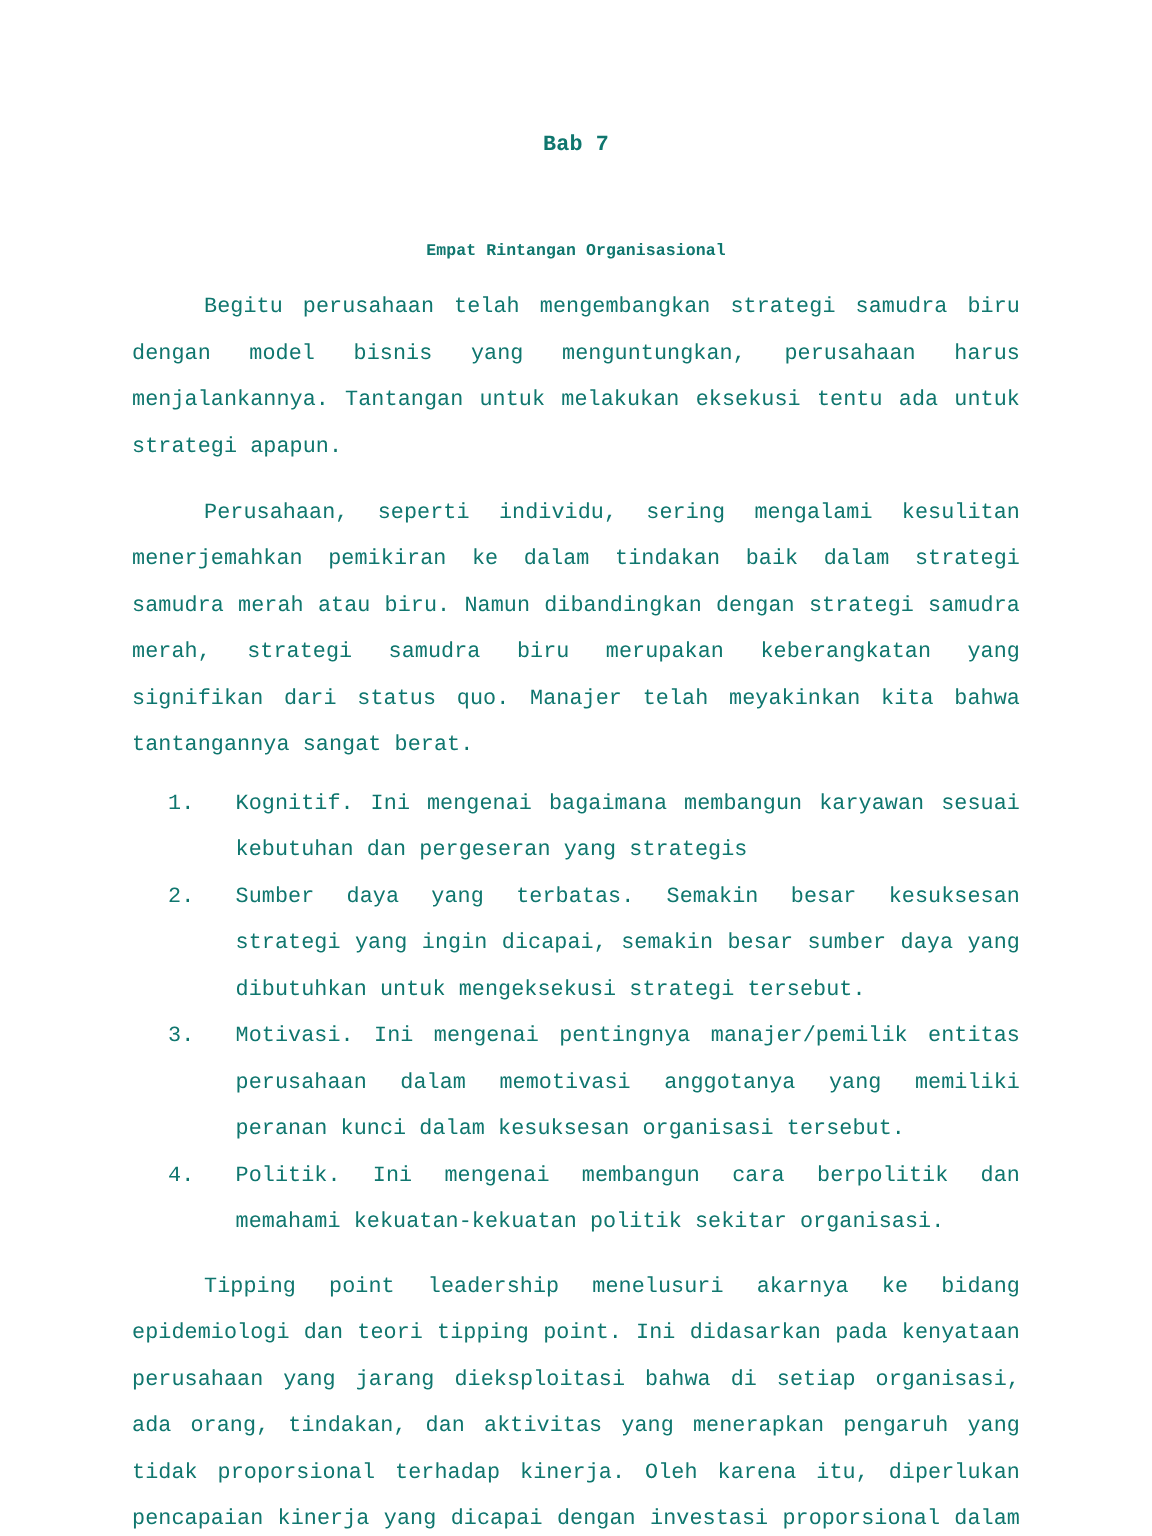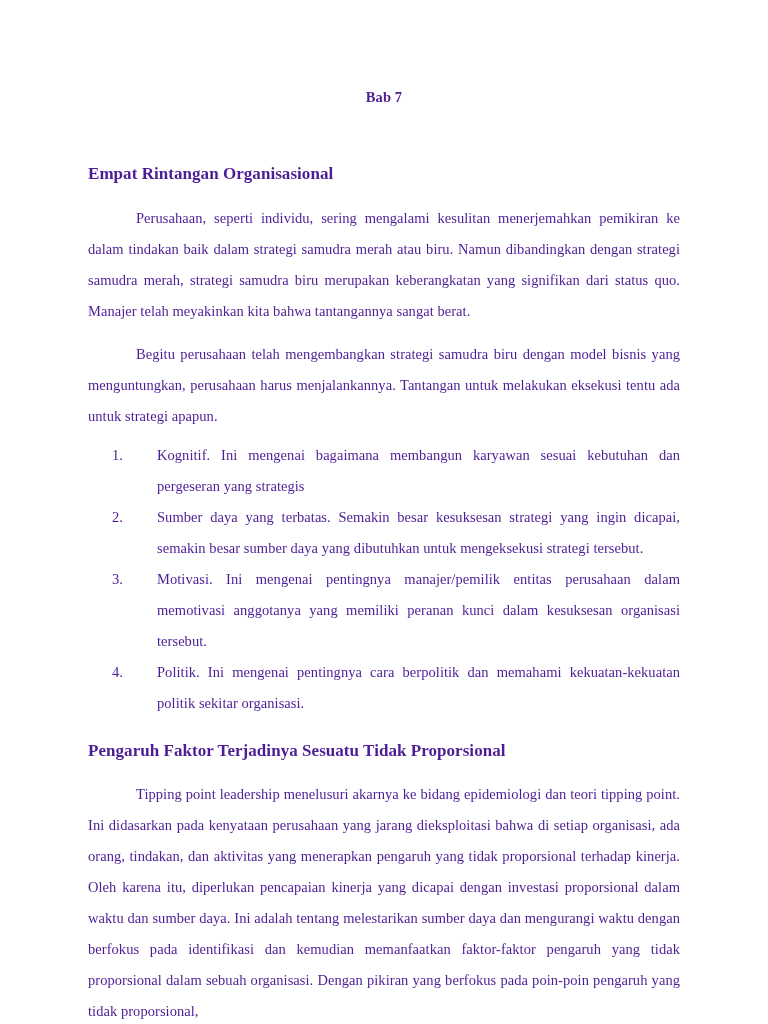--- a/index.html
+++ b/index.html
@@ -6,22 +6,22 @@
     margin: 0;
     padding: 0;
     background: #ffffff;
   }
   .page {
     position: relative;
     width: 768px;
     height: 1024px;
     background: #ffffff;
     overflow: hidden;
-    font-family: Liberation Serif, serif;
-    color: #4c1d95;
+    font-family: Liberation Mono, monospace;
+    color: #0f766e;
     box-sizing: border-box;
   }
   
   .content {
     position: absolute;
     left: 88px;
     top: 0;
     width: 592px;
   }
 
@@ -34,23 +34,23 @@
     font-size: 14.5px;
     line-height: 1.0;
     letter-spacing: 0.1px;
   }
   .title-line.second {
     margin-top: 27px;
   }
 
   .heading {
     font-weight: bold;
-    font-size: 17px;
+    font-size: 11px;
     line-height: 1.9;
-    text-align: left;
+    text-align: center;
     letter-spacing: 0.05px;
   }
   .heading.first {
     margin-top: 53px;
   }
   .heading.second {
     margin-top: 16px;
   }
   .heading.intro {
     margin-top: 13px;
@@ -106,42 +106,41 @@
 
 <div class="page">
   <div class="content">
 
     <div class="title-block">
       <div class="title-line">Bab 7</div>
     </div>
 
     <div class="heading first">Empat Rintangan Organisasional</div>
 
+    <p class="body indented after-heading">Begitu perusahaan telah mengembangkan strategi samudra biru dengan model bisnis yang menguntungkan, perusahaan harus menjalankannya. Tantangan untuk melakukan eksekusi tentu ada untuk strategi apapun.</p>
+
     <p class="body indented gap-para">Perusahaan, seperti individu, sering mengalami kesulitan menerjemahkan pemikiran ke dalam tindakan baik dalam strategi samudra merah atau biru. Namun dibandingkan dengan strategi samudra merah, strategi samudra biru merupakan keberangkatan yang signifikan dari status quo. Manajer telah meyakinkan kita bahwa tantangannya sangat berat.</p>
-
-    <p class="body indented after-heading">Begitu perusahaan telah mengembangkan strategi samudra biru dengan model bisnis yang menguntungkan, perusahaan harus menjalankannya. Tantangan untuk melakukan eksekusi tentu ada untuk strategi apapun.</p>
 
 
     <ol class="rintangan">
       <li>
         <span class="num">1.</span>
         <span class="txt">Kognitif. Ini mengenai bagaimana membangun karyawan sesuai kebutuhan dan pergeseran yang strategis</span>
       </li>
       <li>
         <span class="num">2.</span>
         <span class="txt">Sumber daya yang terbatas. Semakin besar kesuksesan strategi yang ingin dicapai, semakin besar sumber daya yang dibutuhkan untuk mengeksekusi strategi tersebut.</span>
       </li>
       <li>
         <span class="num">3.</span>
         <span class="txt">Motivasi. Ini mengenai pentingnya manajer/pemilik entitas perusahaan dalam memotivasi anggotanya yang memiliki peranan kunci dalam kesuksesan organisasi tersebut.</span>
       </li>
       <li>
         <span class="num">4.</span>
-        <span class="txt">Politik. Ini mengenai pentingnya cara berpolitik dan memahami kekuatan-kekuatan politik sekitar organisasi.</span>
+        <span class="txt">Politik. Ini mengenai membangun cara berpolitik dan memahami kekuatan-kekuatan politik sekitar organisasi.</span>
       </li>
     </ol>
 
-    <div class="heading second">Pengaruh Faktor Terjadinya Sesuatu Tidak Proporsional</div>
 
     <p class="body indented after-heading">Tipping point leadership menelusuri akarnya ke bidang epidemiologi dan teori tipping point. Ini didasarkan pada kenyataan perusahaan yang jarang dieksploitasi bahwa di setiap organisasi, ada orang, tindakan, dan aktivitas yang menerapkan pengaruh yang tidak proporsional terhadap kinerja. Oleh karena itu, diperlukan pencapaian kinerja yang dicapai dengan investasi proporsional dalam waktu dan sumber daya. Ini adalah tentang melestarikan sumber daya dan mengurangi waktu dengan berfokus pada identifikasi dan kemudian memanfaatkan faktor-faktor pengaruh yang tidak proporsional dalam sebuah organisasi. Dengan pikiran yang berfokus pada poin-poin pengaruh yang tidak proporsional,</p>
 
   </div>
 </div>
 
 </body></html>

